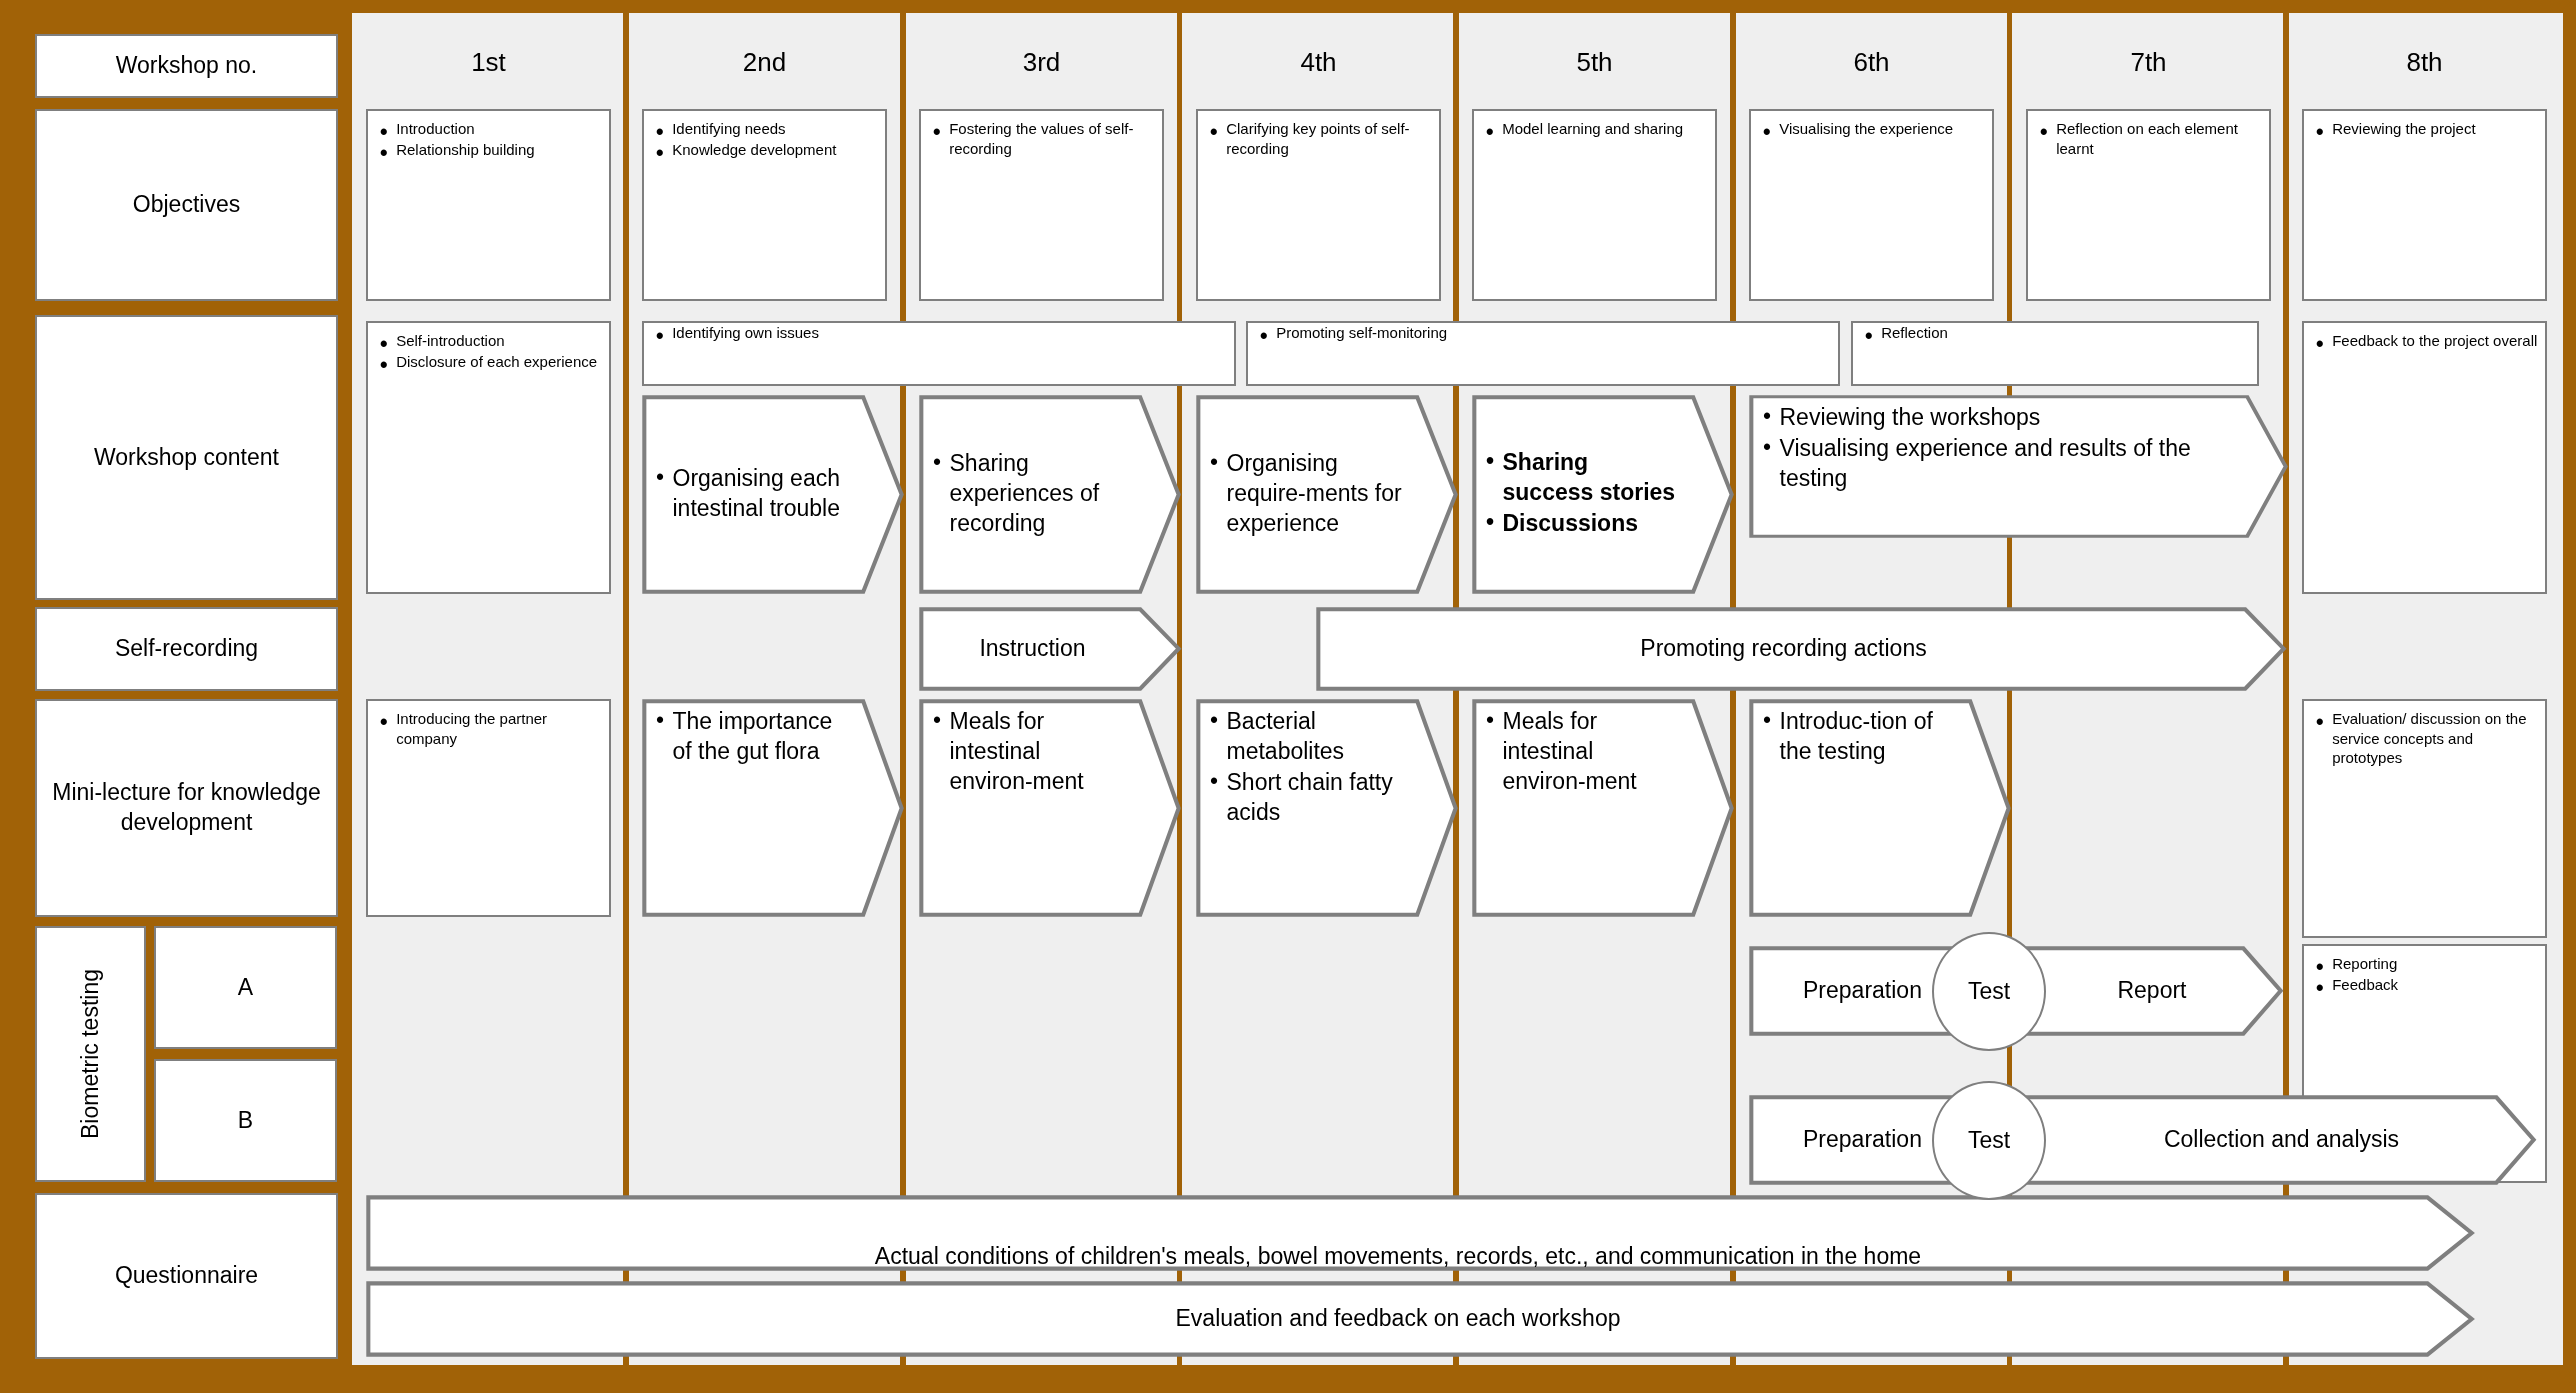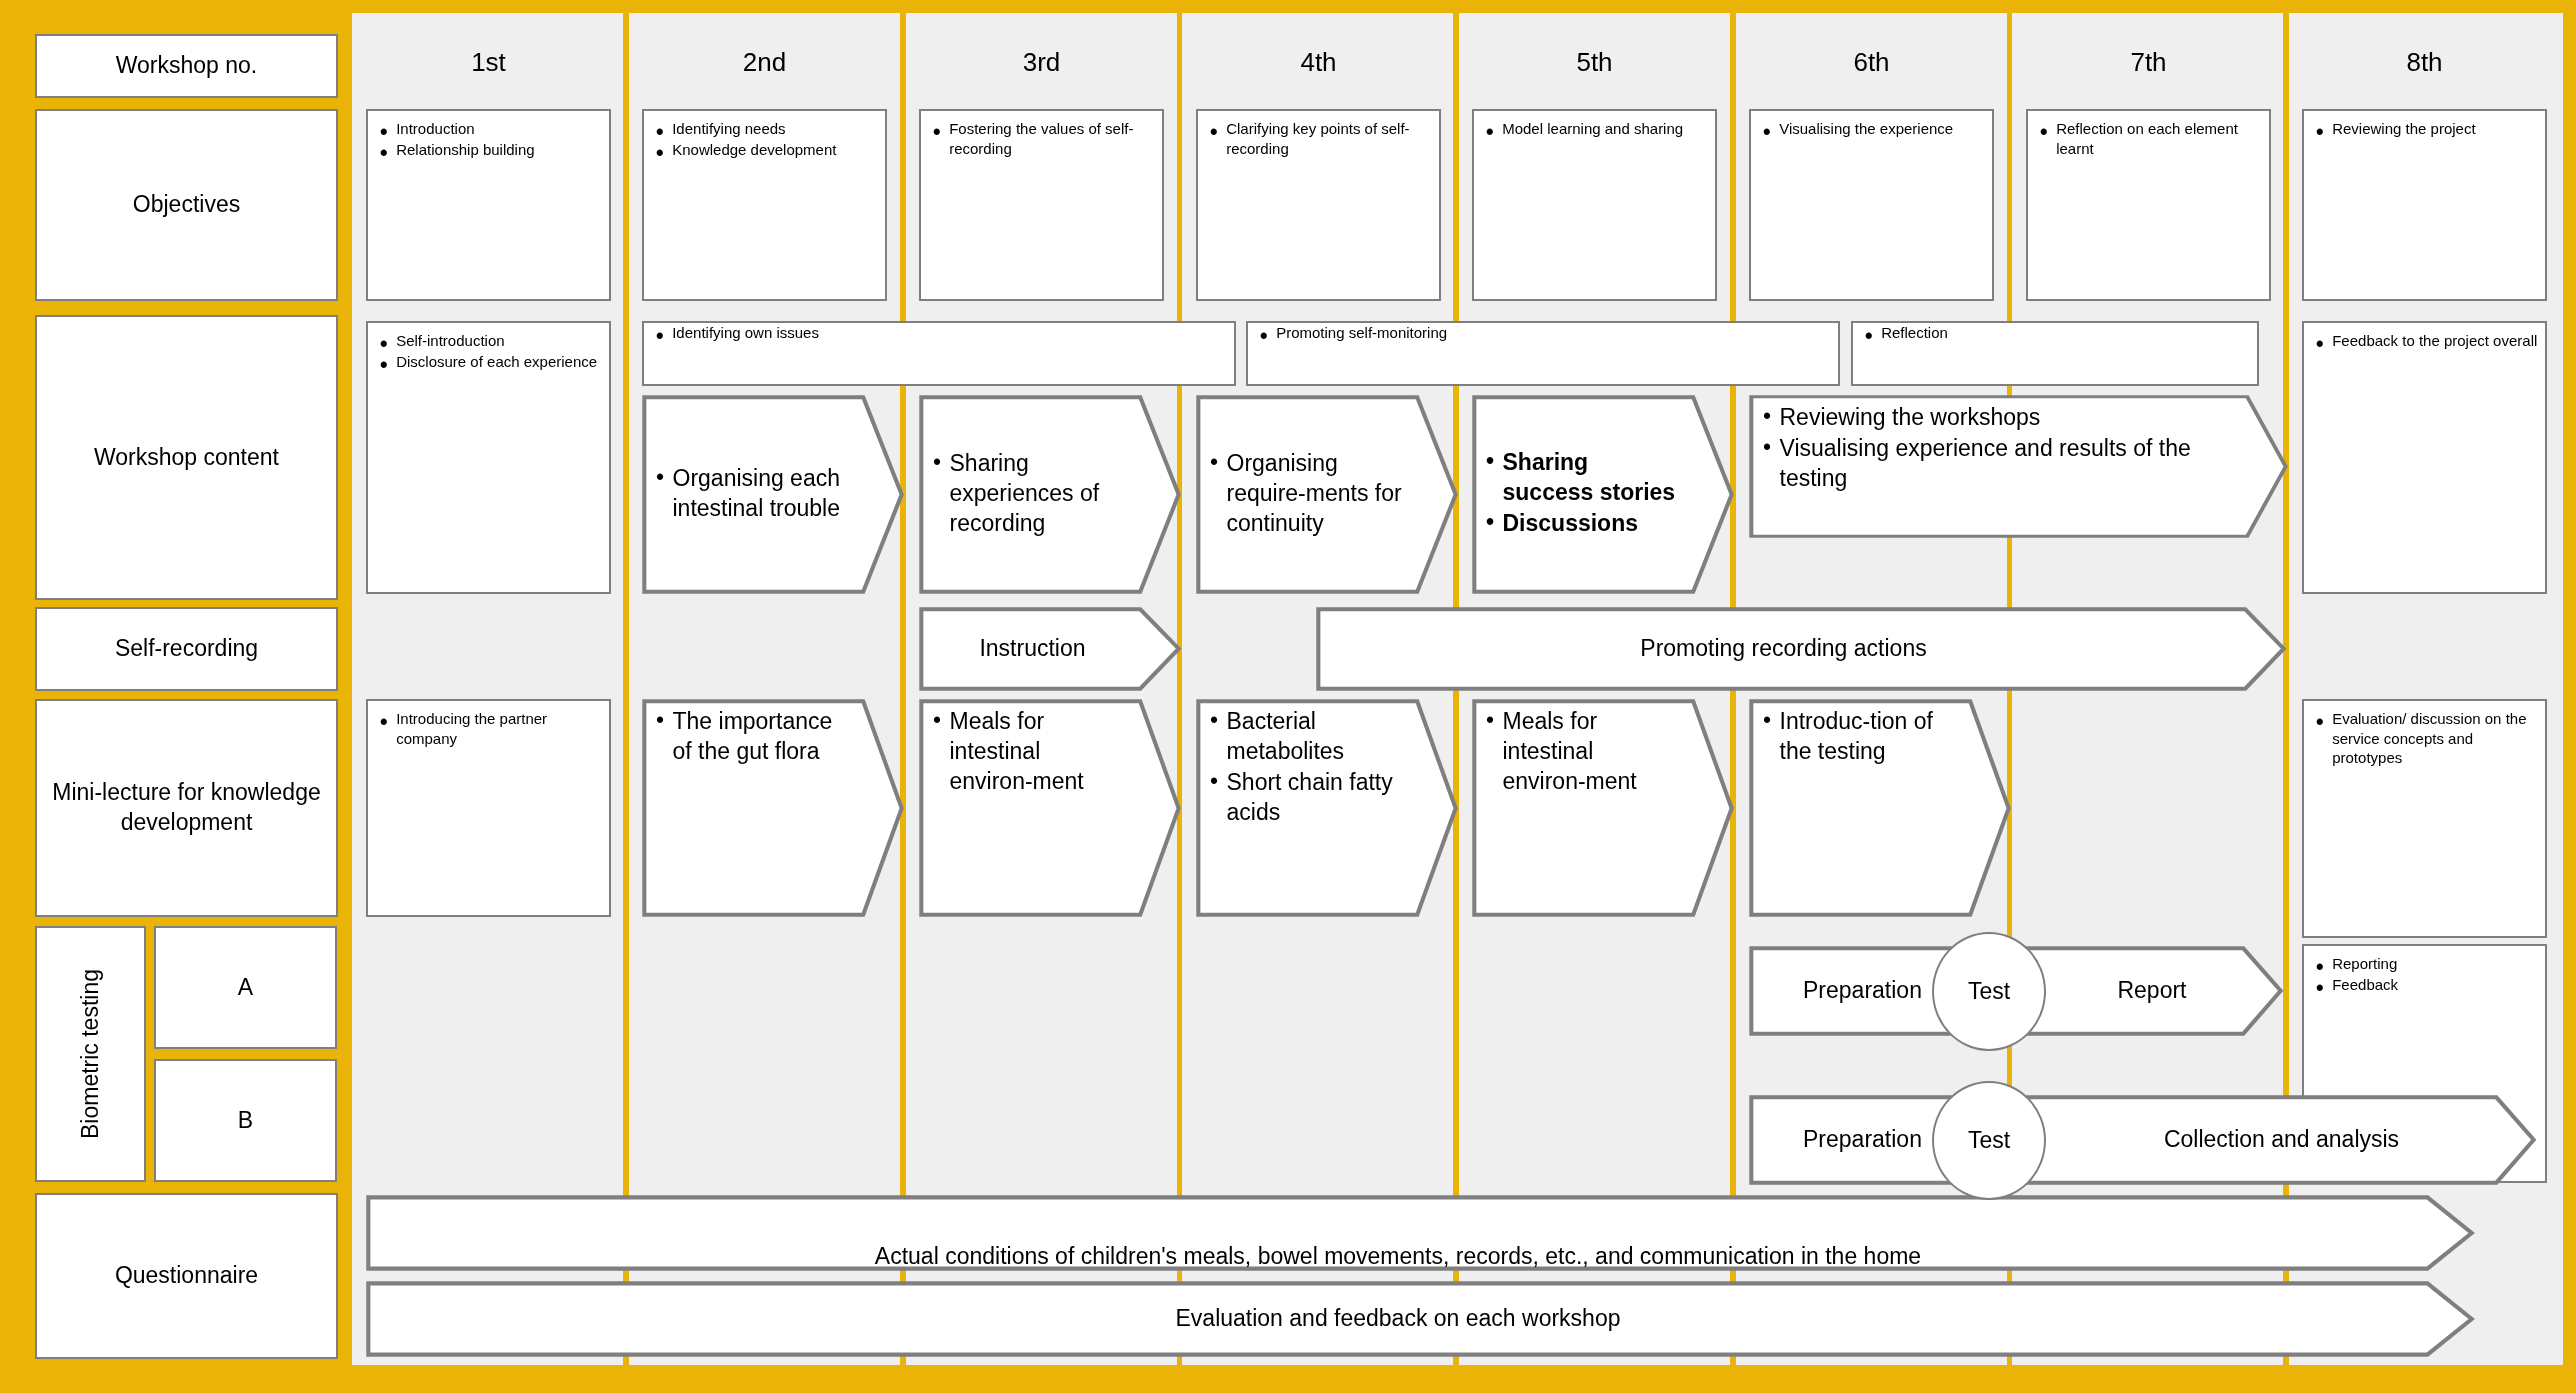--- a/index.html
+++ b/index.html
@@ -1,17 +1,17 @@
 <!DOCTYPE html>
 <html style="font-size:9.3px"><head>
 <meta charset="utf-8">
 <style>
   html,body{margin:0;padding:0;background:#fff;}
   body{font-family:"Liberation Sans","DejaVu Sans",sans-serif;}
-  #stage{position:relative;width:2576px;height:1393px;background:#eab308;overflow:hidden;}
+  #stage{position:relative;width:2576px;height:1393px;background:#a16207;overflow:hidden;}
 
   
   .box{position:absolute;box-sizing:border-box;background:#fff;
        border:2.3px solid #7f7f7f;display:flex;align-items:center;justify-content:center;
        text-align:center;color:#000;line-height:1.30;}
   .colband{position:absolute;background:#efefef;}
 
   .lbl{font-size:23px;}
   .hdr{font-size:26px;}
   .bul{display:block;text-align:left;align-items:flex-start;justify-content:flex-start;
@@ -170,21 +170,21 @@
       <li>Sharing experiences of recording</li>
         </ul>
       </div>
   </div>
   <div class="arrow" style="left:1196px;top:395px;width:262px;height:199px;">
     <svg viewBox="0 0 450 342" preserveAspectRatio="none">
         <polygon points="4,4 380,4 446,171 380,338 4,338" fill="#ffffff" stroke="#7f7f7f" stroke-width="7"></polygon>
       </svg>
     <div class="txt lft">
         <ul style="padding-right:52px;">
-      <li>Organising require-ments for continuity</li>
+      <li>Organising require-ments for experience</li>
         </ul>
       </div>
   </div>
   <div class="arrow" style="left:1472px;top:395px;width:262px;height:199px;">
     <svg viewBox="0 0 450 342" preserveAspectRatio="none">
         <polygon points="4,4 380,4 446,171 380,338 4,338" fill="#ffffff" stroke="#7f7f7f" stroke-width="7"></polygon>
       </svg>
     <div class="txt lft">
         <ul style="padding-right:52px;font-weight:bold;">
       <li>Sharing success stories</li>

